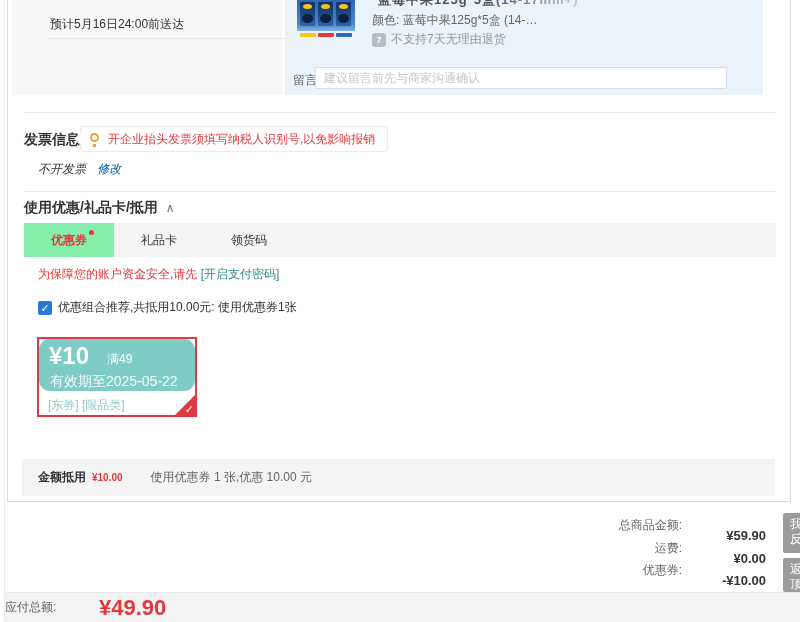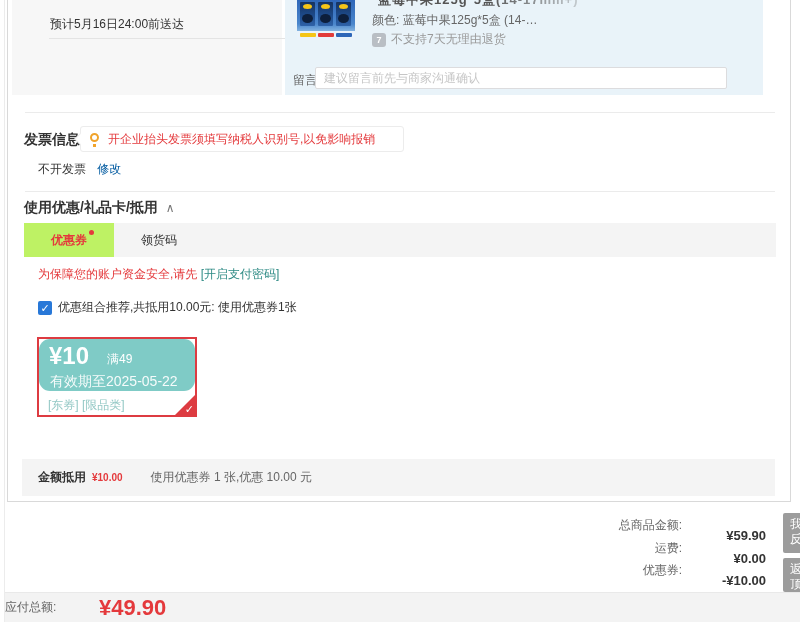--- a/index.html
+++ b/index.html
@@ -35,34 +35,34 @@
   .msg-input { left:315px; top:67px; width:412px; height:22px; border:1px solid #dcdcde; background:#fff;
                font-size:12px; padding:0 8px; color:#333; border-radius:2px; }
   .msg-input::placeholder { color:#c6c6c6; }
 
   .hdiv { height:1px; background:#ebebeb; }
 
   
   .sec-title { font-size:14px; font-weight:bold; color:#333; }
   .invoice-title { left:24px; top:131px; }
   .tip-bubble { left:80px; top:126px; height:26px; line-height:24px; background:#fff; border:1px solid #ececec;
-                border-radius:3px; padding:0 28px 0 27px; color:#e4393c; white-space:nowrap; }
+                border-radius:3px; padding:0 12px 0 27px; color:#e4393c; white-space:nowrap; }
   .tip-notch { position:absolute; left:-5px; top:8px; width:8px; height:8px; background:#fff;
                border-left:1px solid #ececec; border-bottom:1px solid #ececec; transform:rotate(45deg); }
   .bulb { position:absolute; left:9px; top:6px; width:9px; height:9px; border:2px solid #f0a32b; border-radius:50%; }
   .bulb::after { content:""; position:absolute; left:1px; top:9px; width:3px; height:3px; background:#f0a32b; }
-  .invoice-current { left:38px; top:161px; color:#333; }
+  .invoice-current { left:38px; top:161px; color:#333;font-style:italic; }
   .link-blue { color:#005aa0; cursor:pointer; }
 
   
   .discount-title { left:24px; top:199px; }
   .caret { font-weight:normal; color:#777; font-size:12px; margin-left:4px; }
   .tabbar { left:24px; top:223px; width:752px; height:34px; background:#f4f4f4; display:flex; }
   .tab { width:90px; height:34px; line-height:34px; text-align:center; color:#333; cursor:pointer; position:relative; }
-  .tab.active { background:#bef264; color:#e4393c; font-weight:bold; }
+  .tab.active { background:#86efac; color:#e4393c; font-weight:bold; }
   .tab-dot { position:absolute; top:7px; margin-left:2px; width:5px; height:5px; background:#e4393c; border-radius:50%; display:inline-block; }
   .security { left:38px; top:266px; color:#e4393c; }
   .link-teal { color:#2e8b85; cursor:pointer; }
   .combo-row { left:38px; top:299px; display:flex; align-items:center; gap:6px; color:#333; }
   .checkbox { width:14px; height:14px; background:#2878d8; border-radius:2px; color:#fff; font-size:11px;
               line-height:14px; text-align:center; cursor:pointer; }
 
   
   .coupon { left:37px; top:337px; width:160px; height:80px; border:2px solid #dd3b41; background:#fff; cursor:pointer; }
   .coupon-top { position:absolute; left:0; top:0; width:100%; height:52px; background:#7fcbc6; color:#fff;border-radius:11px; }
@@ -149,20 +149,23 @@
   <div class="abs sec-title discount-title">
     <span>使用优惠/礼品卡/抵用</span>
     <span class="caret">∧</span>
   </div>
 
   <div class="abs tabbar">
     <div class="tab active">
       <span>优惠券</span><span class="tab-dot"></span>
     </div>
     <div class="tab">
+      <span>礼品卡</span>
+    </div>
+    <div class="tab">
       <span>领货码</span>
     </div>
   </div>
 
   <div class="abs security">
     <span>为保障您的账户资金安全,请先</span>
     <span class="link-teal">[开启支付密码]</span>
   </div>
 
   <div class="abs combo-row">

